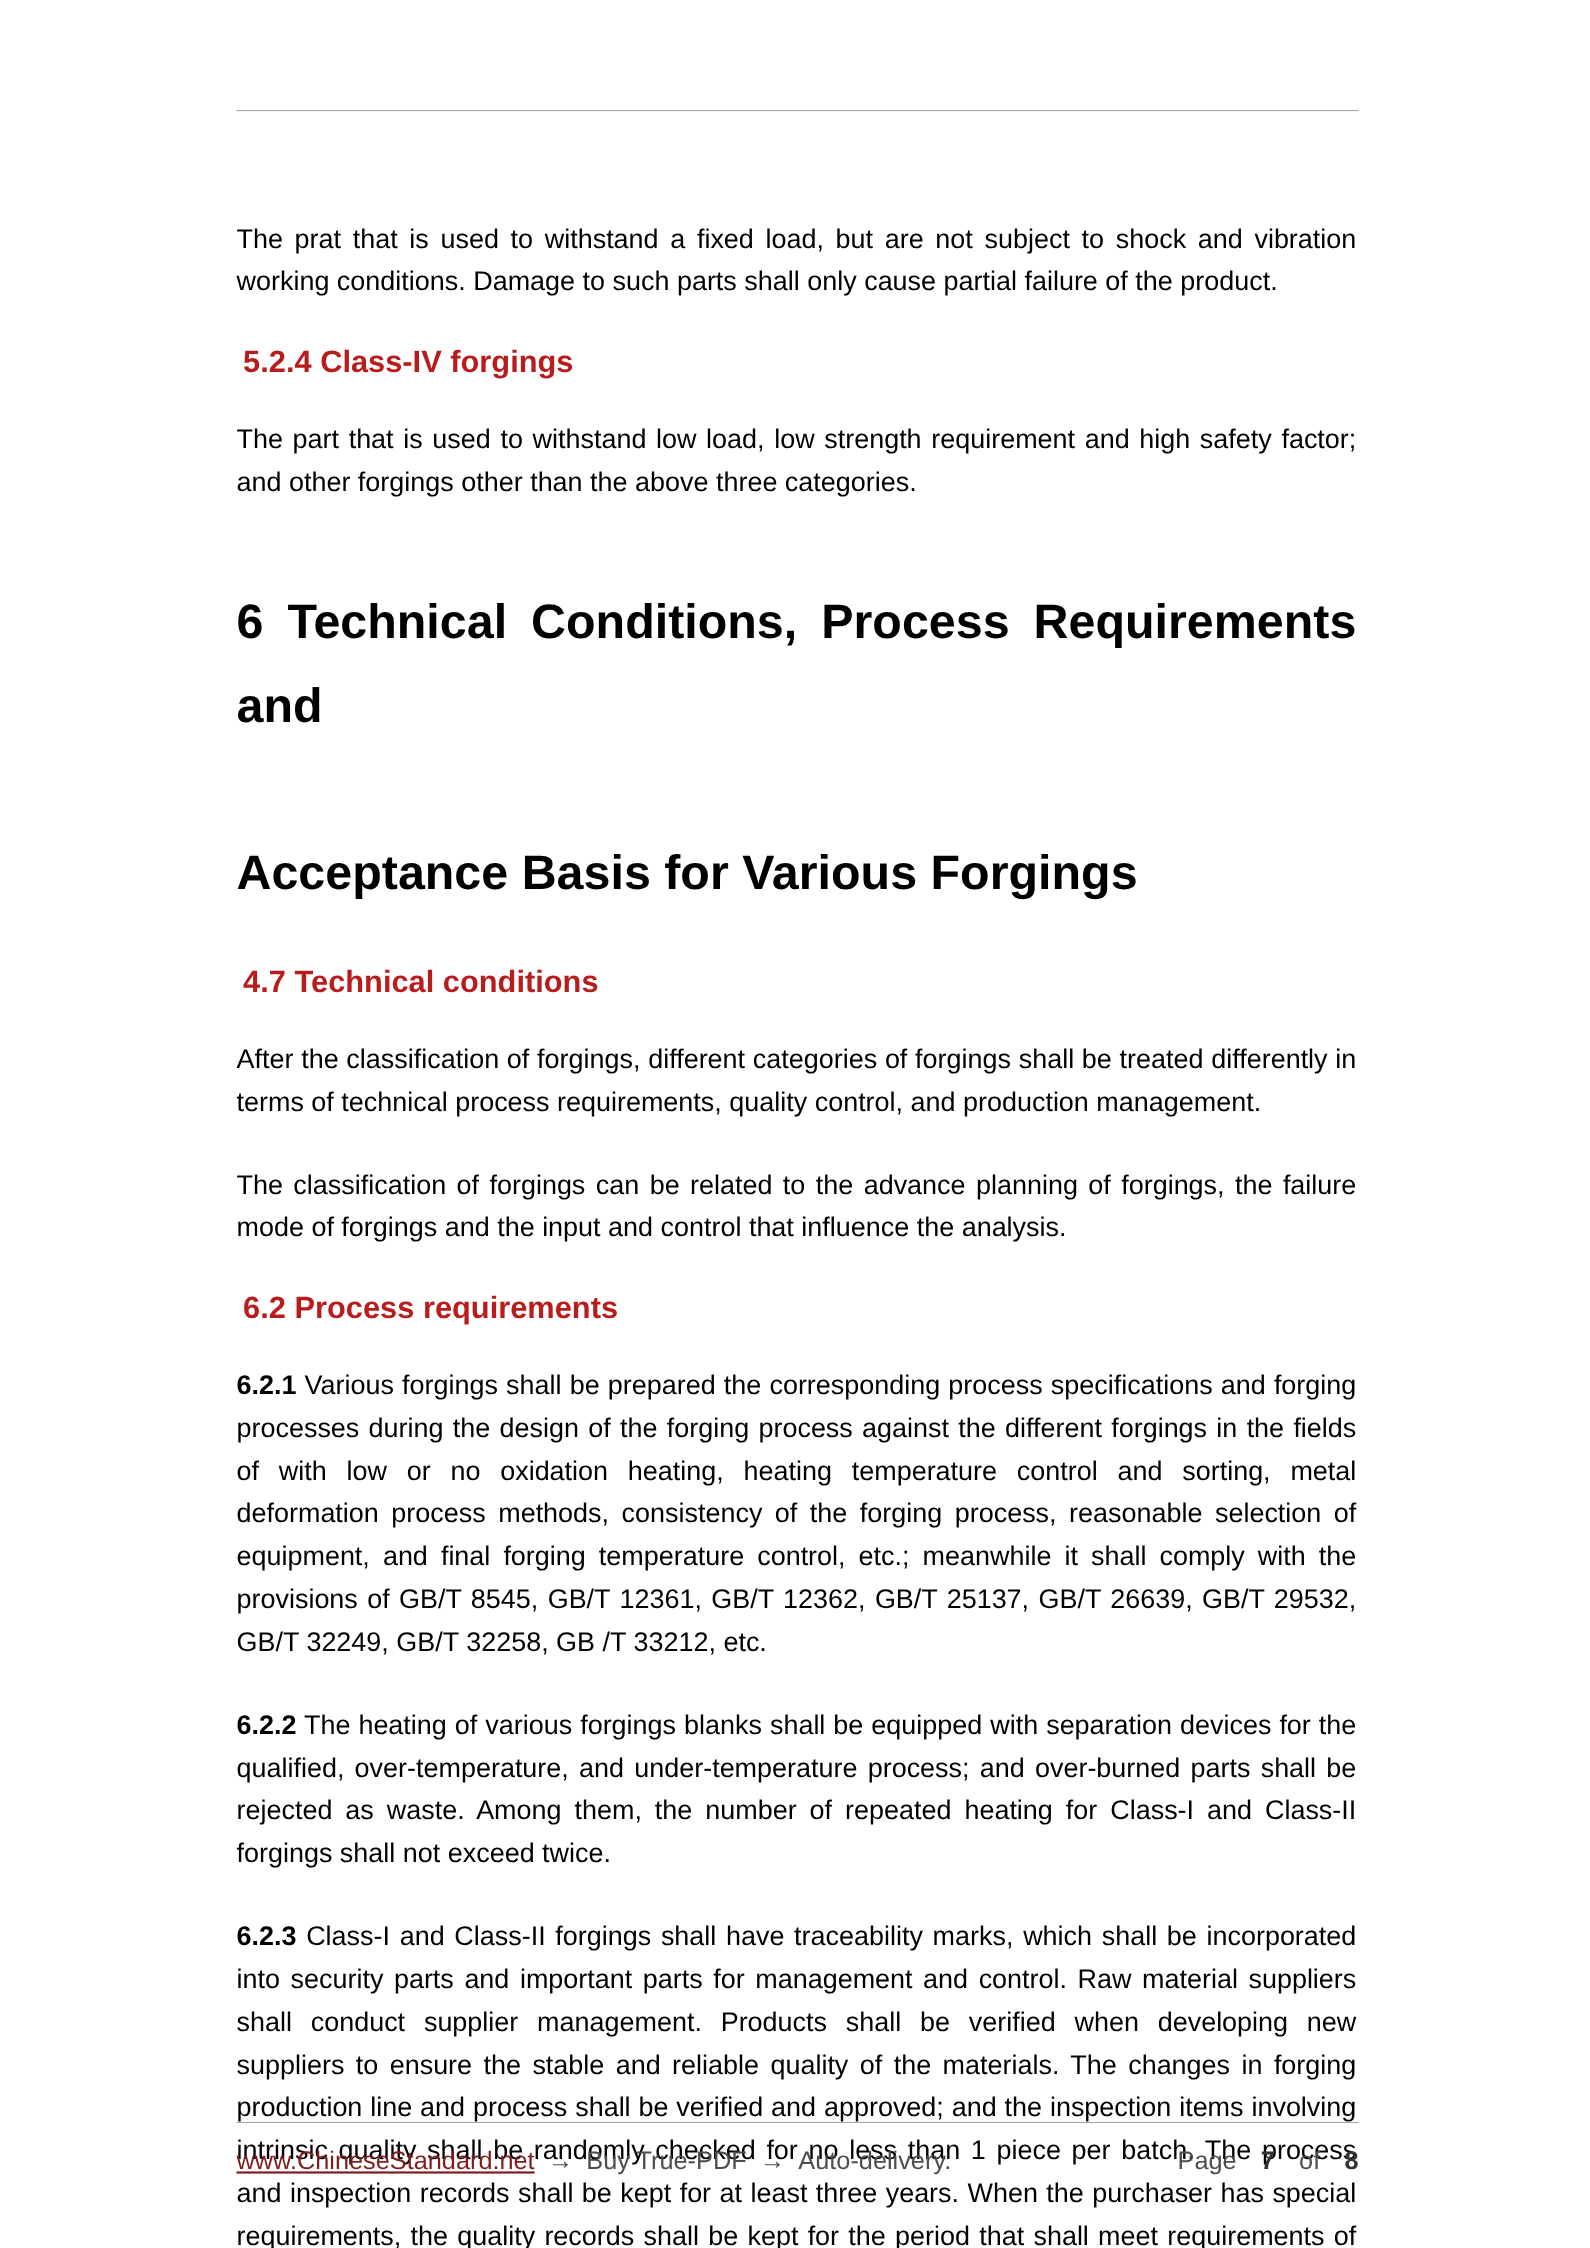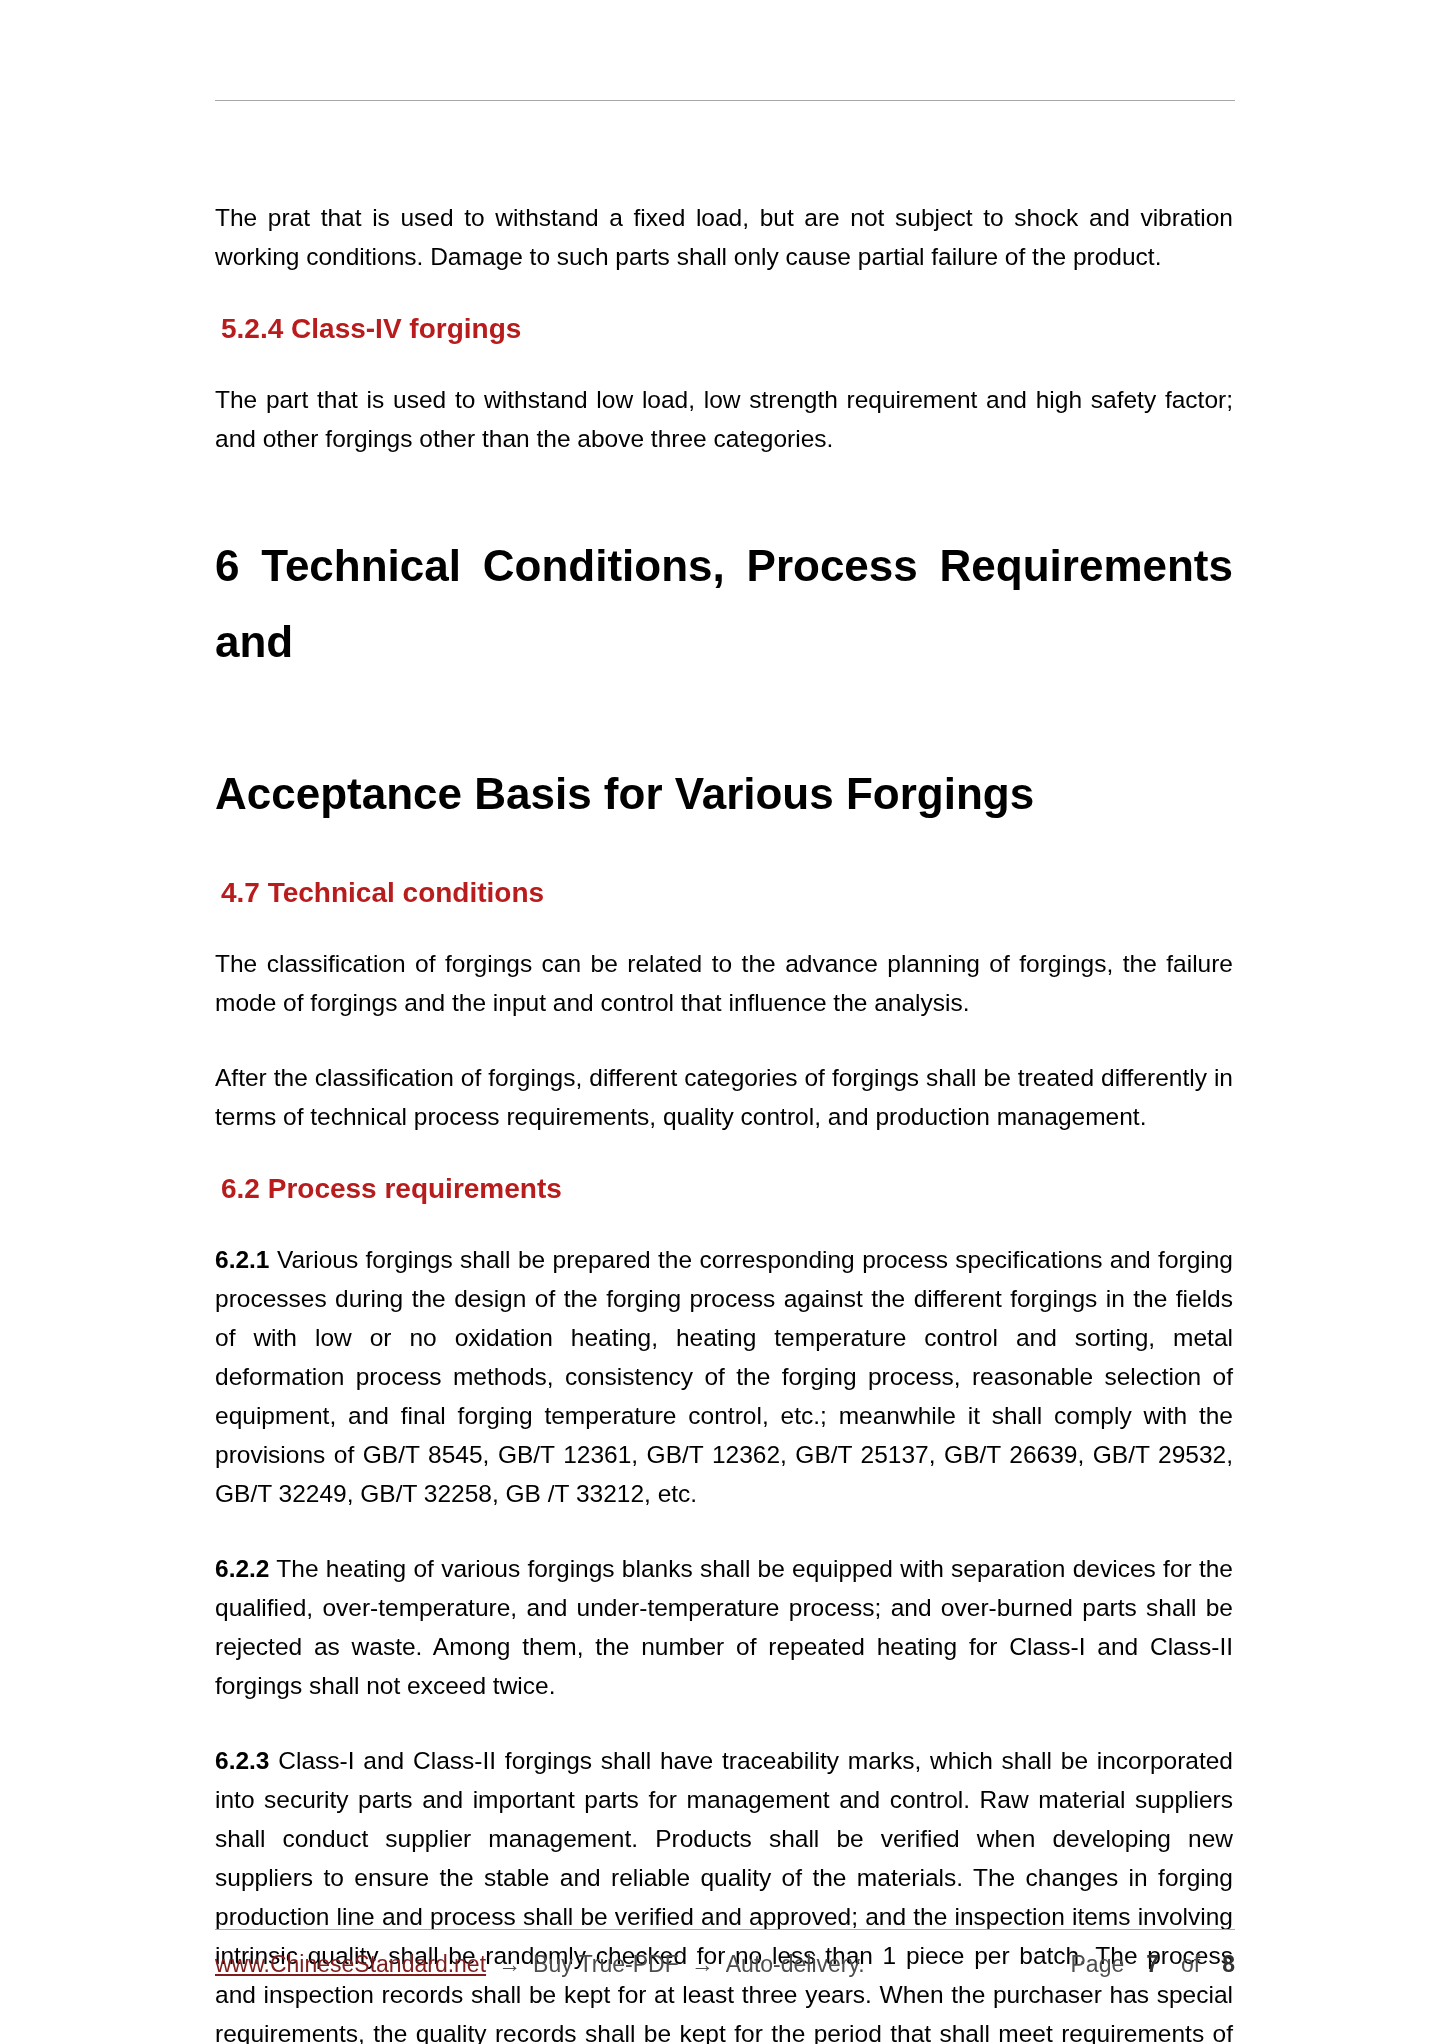--- a/index.html
+++ b/index.html
@@ -151,23 +151,23 @@
 
     <div class="spacer-lg"></div>
 
     <h2 class="section-heading">
       <span class="jline stretch">6  Technical  Conditions,  Process  Requirements  and</span>
       <span class="jline">Acceptance Basis for Various Forgings</span>
     </h2>
 
     <h3 class="sub-heading">4.7 Technical conditions</h3>
 
+    <p class="body-text">After the classification of forgings, different categories of forgings shall be treated differently in terms of technical process requirements, quality control, and production management.</p>
+
     <p class="body-text">The classification of forgings can be related to the advance planning of forgings, the failure mode of forgings and the input and control that influence the analysis.</p>
-
-    <p class="body-text">After the classification of forgings, different categories of forgings shall be treated differently in terms of technical process requirements, quality control, and production management.</p>
 
     <h3 class="sub-heading">6.2 Process requirements</h3>
 
     <p class="body-text"><span class="numlabel">6.2.1</span><span> Various forgings shall be prepared the corresponding process specifications and forging processes during the design of the forging process against the different forgings in the fields of with low or no oxidation heating, heating temperature control and sorting, metal deformation process methods, consistency of the forging process, reasonable selection of equipment, and final forging temperature control, etc.; meanwhile it shall comply with the provisions of GB/T 8545, GB/T 12361, GB/T 12362, GB/T 25137, GB/T 26639, GB/T 29532, GB/T 32249, GB/T 32258, GB /T 33212, etc.</span></p>
 
     <p class="body-text"><span class="numlabel">6.2.2</span><span> The heating of various forgings blanks shall be equipped with separation devices for the qualified, over-temperature, and under-temperature process; and over-burned parts shall be rejected as waste. Among them, the number of repeated heating for Class-I and Class-II forgings shall not exceed twice.</span></p>
 
     <p class="body-text"><span class="numlabel">6.2.3</span><span> Class-I and Class-II forgings shall have traceability marks, which shall be incorporated into security parts and important parts for management and control. Raw material suppliers shall conduct supplier management. Products shall be verified when developing new suppliers to ensure the stable and reliable quality of the materials. The changes in forging production line and process shall be verified and approved; and the inspection items involving intrinsic quality shall be randomly checked for no less than 1 piece per batch. The process and inspection records shall be kept for at least three years. When the purchaser has special requirements, the quality records shall be kept for the period that shall meet requirements of the contract between the supplier and</span></p>
 
   </div>

